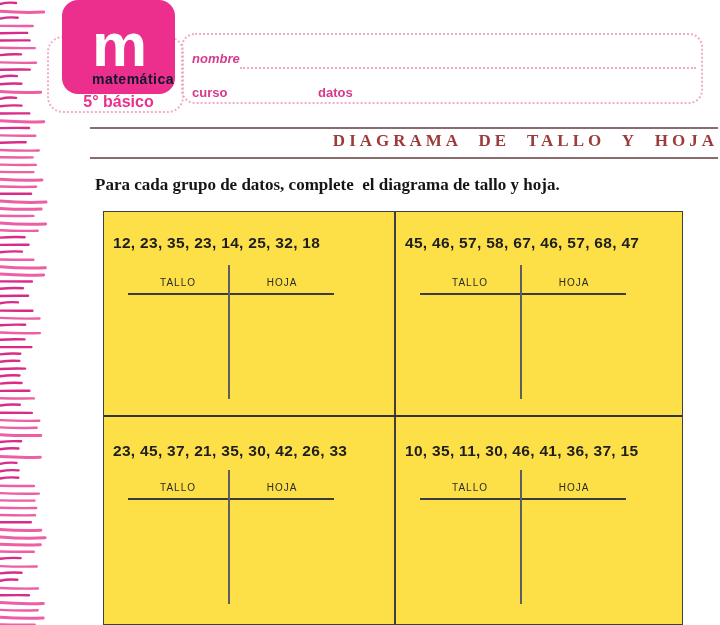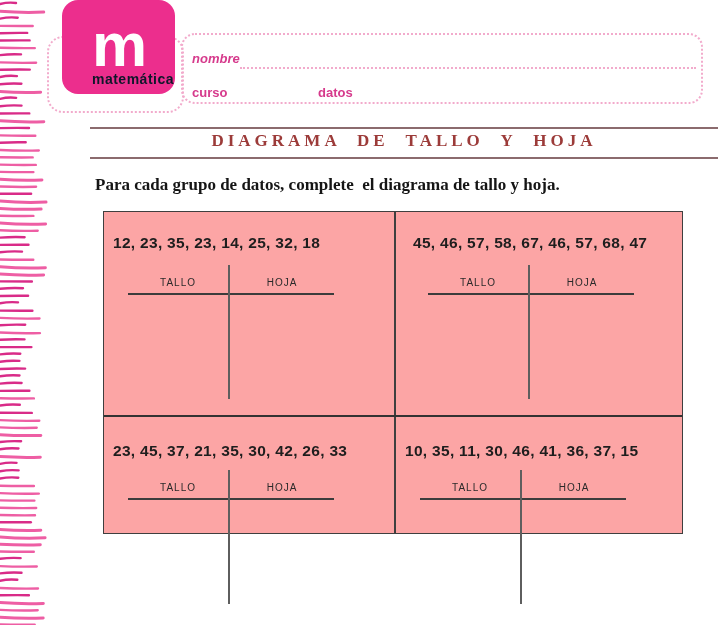--- a/index.html
+++ b/index.html
@@ -56,44 +56,44 @@
   .line-nombre { left: 240px; top: 67px; width: 456px; }
 
   
   .rule {
     position: absolute; left: 90px; width: 628px; height: 2px; background: #8b6b6e;
   }
   .rule-top { top: 127px; }
   .rule-bottom { top: 157px; }
   .title {
     position: absolute; left: 90px; top: 131px; width: 628px;
-    text-align: center; color: #9c3b39; font-weight: 700; font-size: 17px;
+    text-align: right; color: #9c3b39; font-weight: 700; font-size: 17px;
     font-family: "Liberation Serif", serif; letter-spacing: 4px; word-spacing: 9px;
   }
 
   .instruction {
     position: absolute; left: 95px; top: 175px;
     font-family: "Liberation Serif", serif; font-weight: 700; font-size: 17px;
     color: #151515; white-space: pre-wrap;
   }
 
   
   .grid {
-    position: absolute; left: 103px; top: 211px; width: 580px; height: 323px;
-    border: 1.5px solid #3f3f3f; background: #fca5a5;
+    position: absolute; left: 103px; top: 211px; width: 580px; height: 414px;
+    border: 1.5px solid #3f3f3f; background: #fde047;
   }
   .grid .v-divider {
     position: absolute; left: 290px; top: 0; width: 1.5px; height: 100%; background: #3f3f3f;
   }
   .grid .h-divider {
     position: absolute; left: 0; top: 203px; width: 100%; height: 2px; background: #333;
   }
   .cell { position: absolute; }
   .cell-tl { left: 0;     top: 0;     width: 290px; height: 203px; }
-  .cell-tr { left: 300px; top: 0;     width: 286px; height: 203px; }
+  .cell-tr { left: 292px; top: 0;     width: 286px; height: 203px; }
   .cell-bl { left: 0;     top: 205px; width: 290px; height: 206px; }
   .cell-br { left: 292px; top: 205px; width: 286px; height: 206px; }
   .data-set {
     position: absolute; left: 9px; top: 22px;
     font-size: 15.5px; font-weight: 600; color: #1e1e1e; letter-spacing: 0.3px;
   }
   .cell-bl .data-set, .cell-br .data-set { top: 25px; }
   .sl-hline {
     position: absolute; left: 24px; top: 81px; width: 206px; height: 2px; background: #3c3c3c;
   }
@@ -200,20 +200,21 @@
       <path d="M0 617.2 Q 21.6 618.8 43.2 618.0" stroke="#ee5ea4" stroke-width="3" fill="none" stroke-linecap="round"></path>
       <path d="M0 624.5 Q 17.4 625.0 34.7 624.7" stroke="#ee5ea4" stroke-width="2.4" fill="none" stroke-linecap="round"></path>
     </svg>
 
   <div class="logo-dotted-outline"></div>
 
   <div class="logo-box">
     <div class="logo-m">m</div>
     <div class="logo-word">matemática</div>
   </div>
+  <div class="grade">5° básico</div>
 
   <div class="fields-box"></div>
   <div class="field-label lbl-nombre">nombre</div>
   <div class="dotted-line line-nombre"></div>
   <div class="field-label lbl-curso">curso</div>
   <div class="field-label lbl-fecha">datos</div>
 
   <div class="rule rule-top"></div>
   <div class="title">DIAGRAMA DE TALLO Y HOJA</div>
   <div class="rule rule-bottom"></div>

